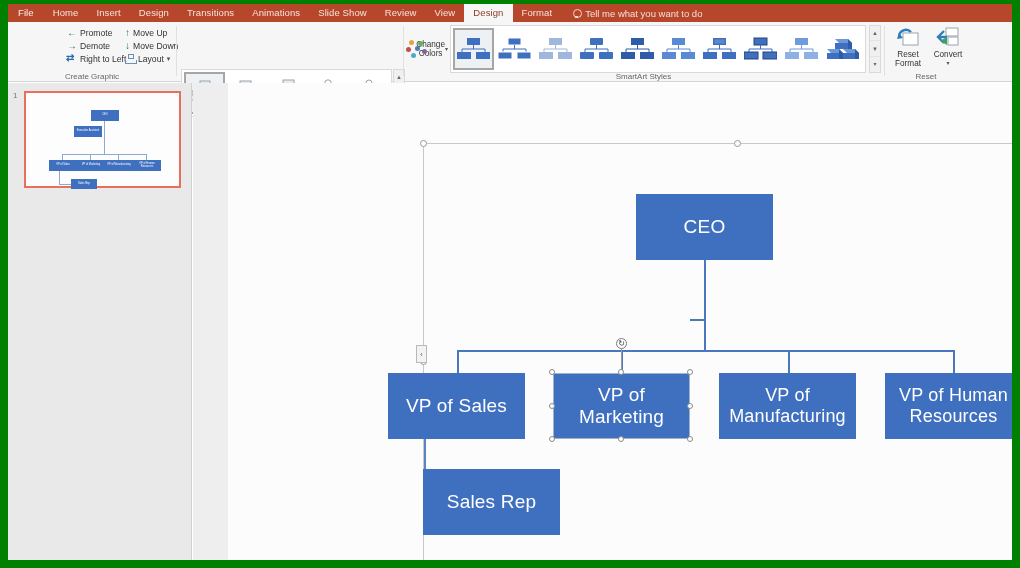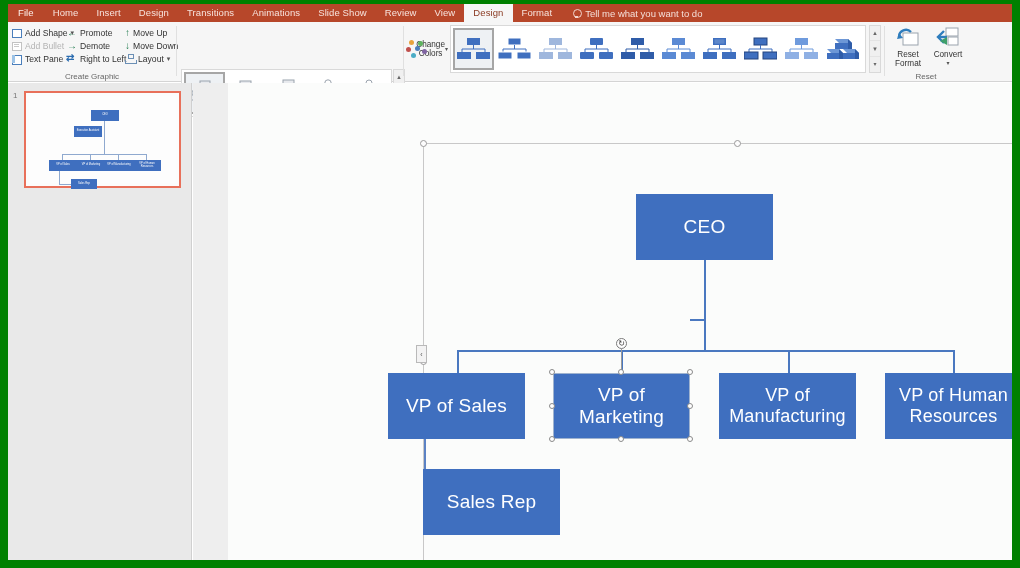--- a/index.html
+++ b/index.html
@@ -209,35 +209,20 @@
     <div class="tab">Format</div>
     <div class="tellme">
       <span class="bulb"></span>
       <span>Tell me what you want to do</span>
     </div>
   </div>
 
   <div class="ribbon">
 
     <div class="grp" id="g-create">
-      <div class="cg-col" style="left:2px;width:60px;">
-        <div class="cg-item">
-          <span class="mini shape"></span>
-          <span>Add Shape</span>
-          <span style="font-size:7px;color:#555;">▾</span>
-        </div>
-        <div class="cg-item disabled">
-          <span class="mini bullet"></span>
-          <span>Add Bullet</span>
-        </div>
-        <div class="cg-item">
-          <span class="mini pane"></span>
-          <span>Text Pane</span>
-        </div>
-      </div>
       <div class="cg-col" style="left:57px;width:62px;">
         <div class="cg-item">
           <span class="arw">←</span>
           <span>Promote</span>
         </div>
         <div class="cg-item">
           <span class="arw">→</span>
           <span>Demote</span>
         </div>
         <div class="cg-item">
@@ -426,20 +411,21 @@
             <rect x="17" y="17" width="12" height="6" fill="#3f6fbf"></rect>
             <polygon points="29,13 33,17 33,23 29,23" fill="#2f5ca8"></polygon>
           </svg>
         </div>
       </div>
       <div class="scrollcol" style="left:465px;">
         <span>▲</span>
         <span>▼</span>
         <span style="border-bottom:none;">▾</span>
       </div>
+      <div class="grp-label">SmartArt Styles</div>
     </div>
     <div class="grp-sep" style="left:876px;"></div>
 
     <div class="grp" id="g-reset">
       <div class="rbtn" style="left:4px;">
         <span class="rico">
           <svg width="26" height="24" viewBox="0 0 26 24">
             <rect x="8" y="8" width="15" height="12" fill="#ffffff" stroke="#9aa3ad"></rect>
             <path d="M4 12 a7 7 0 0 1 12 -5" fill="none" stroke="#2f7dbd" stroke-width="2.4"></path>
             <polygon points="2,14 8,13 4,8" fill="#2f7dbd"></polygon>

